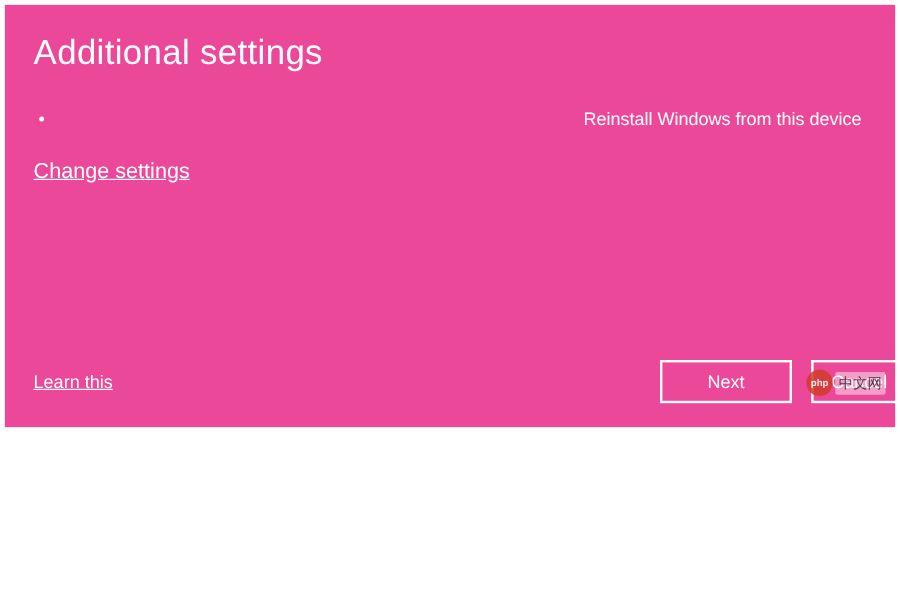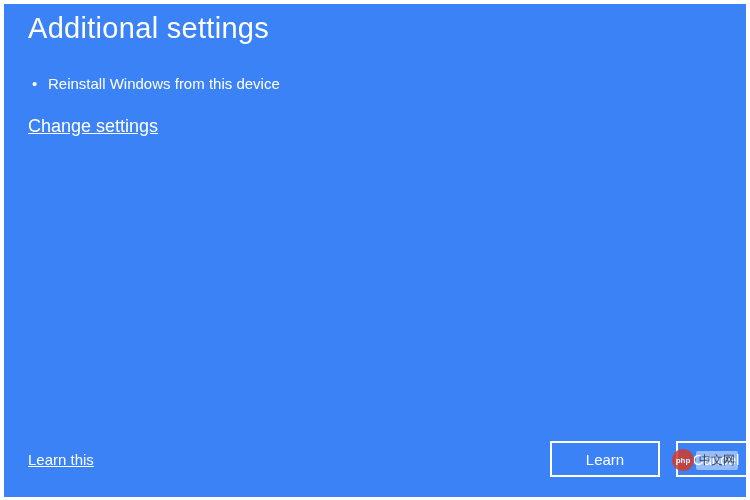--- a/index.html
+++ b/index.html
@@ -13,24 +13,24 @@
       background: #ffffff;
       font-family: "Segoe UI", Arial, sans-serif;
       overflow: hidden;
       position: relative;
     }
     .window {
       position: absolute;
       left: 4px;
       top: 4px;
       width: 742px;
-      height: 493px;
-      background: #3b82f6;
+      height: 352px;
+      background: #ec4899;
       color: #ffffff;
-      padding: 8px 28px 20px 24px;
+      padding: 24px 28px 20px 24px;
     }
     .page-title {
       font-size: 29px;
       font-weight: 300;
       margin-bottom: 28px;
       letter-spacing: 0.3px;
     }
     .current-settings-label {
       font-size: 15px;
       font-weight: 400;
@@ -39,20 +39,21 @@
     .settings-list {
       list-style: none;
       margin-bottom: 16px;
     }
     .settings-list li {
       font-size: 15px;
       font-weight: 400;
       padding-left: 20px;
       position: relative;
       line-height: 1.5;
+      text-align: right;
     }
     .settings-list li::before {
       content: "•";
       position: absolute;
       left: 4px;
       font-size: 15px;
     }
     .link {
       color: #ffffff;
       text-decoration: underline;
@@ -146,21 +147,21 @@
   <ul class="settings-list">
     <li>Reinstall Windows from this device</li>
   </ul>
 
   <a class="link change-settings-link">Change settings</a>
 
   <div class="bottom-area">
     <a class="link learn-more-link">Learn this</a>
 
     <div class="button-row">
-      <button class="btn">Learn</button>
+      <button class="btn">Next</button>
       <button class="btn btn-cancel">Cancel</button>
     </div>
   </div>
 
   <div class="watermark">
     <div class="watermark-logo">php</div>
     <div class="watermark-text">中文网</div>
   </div>
 
 </div>

